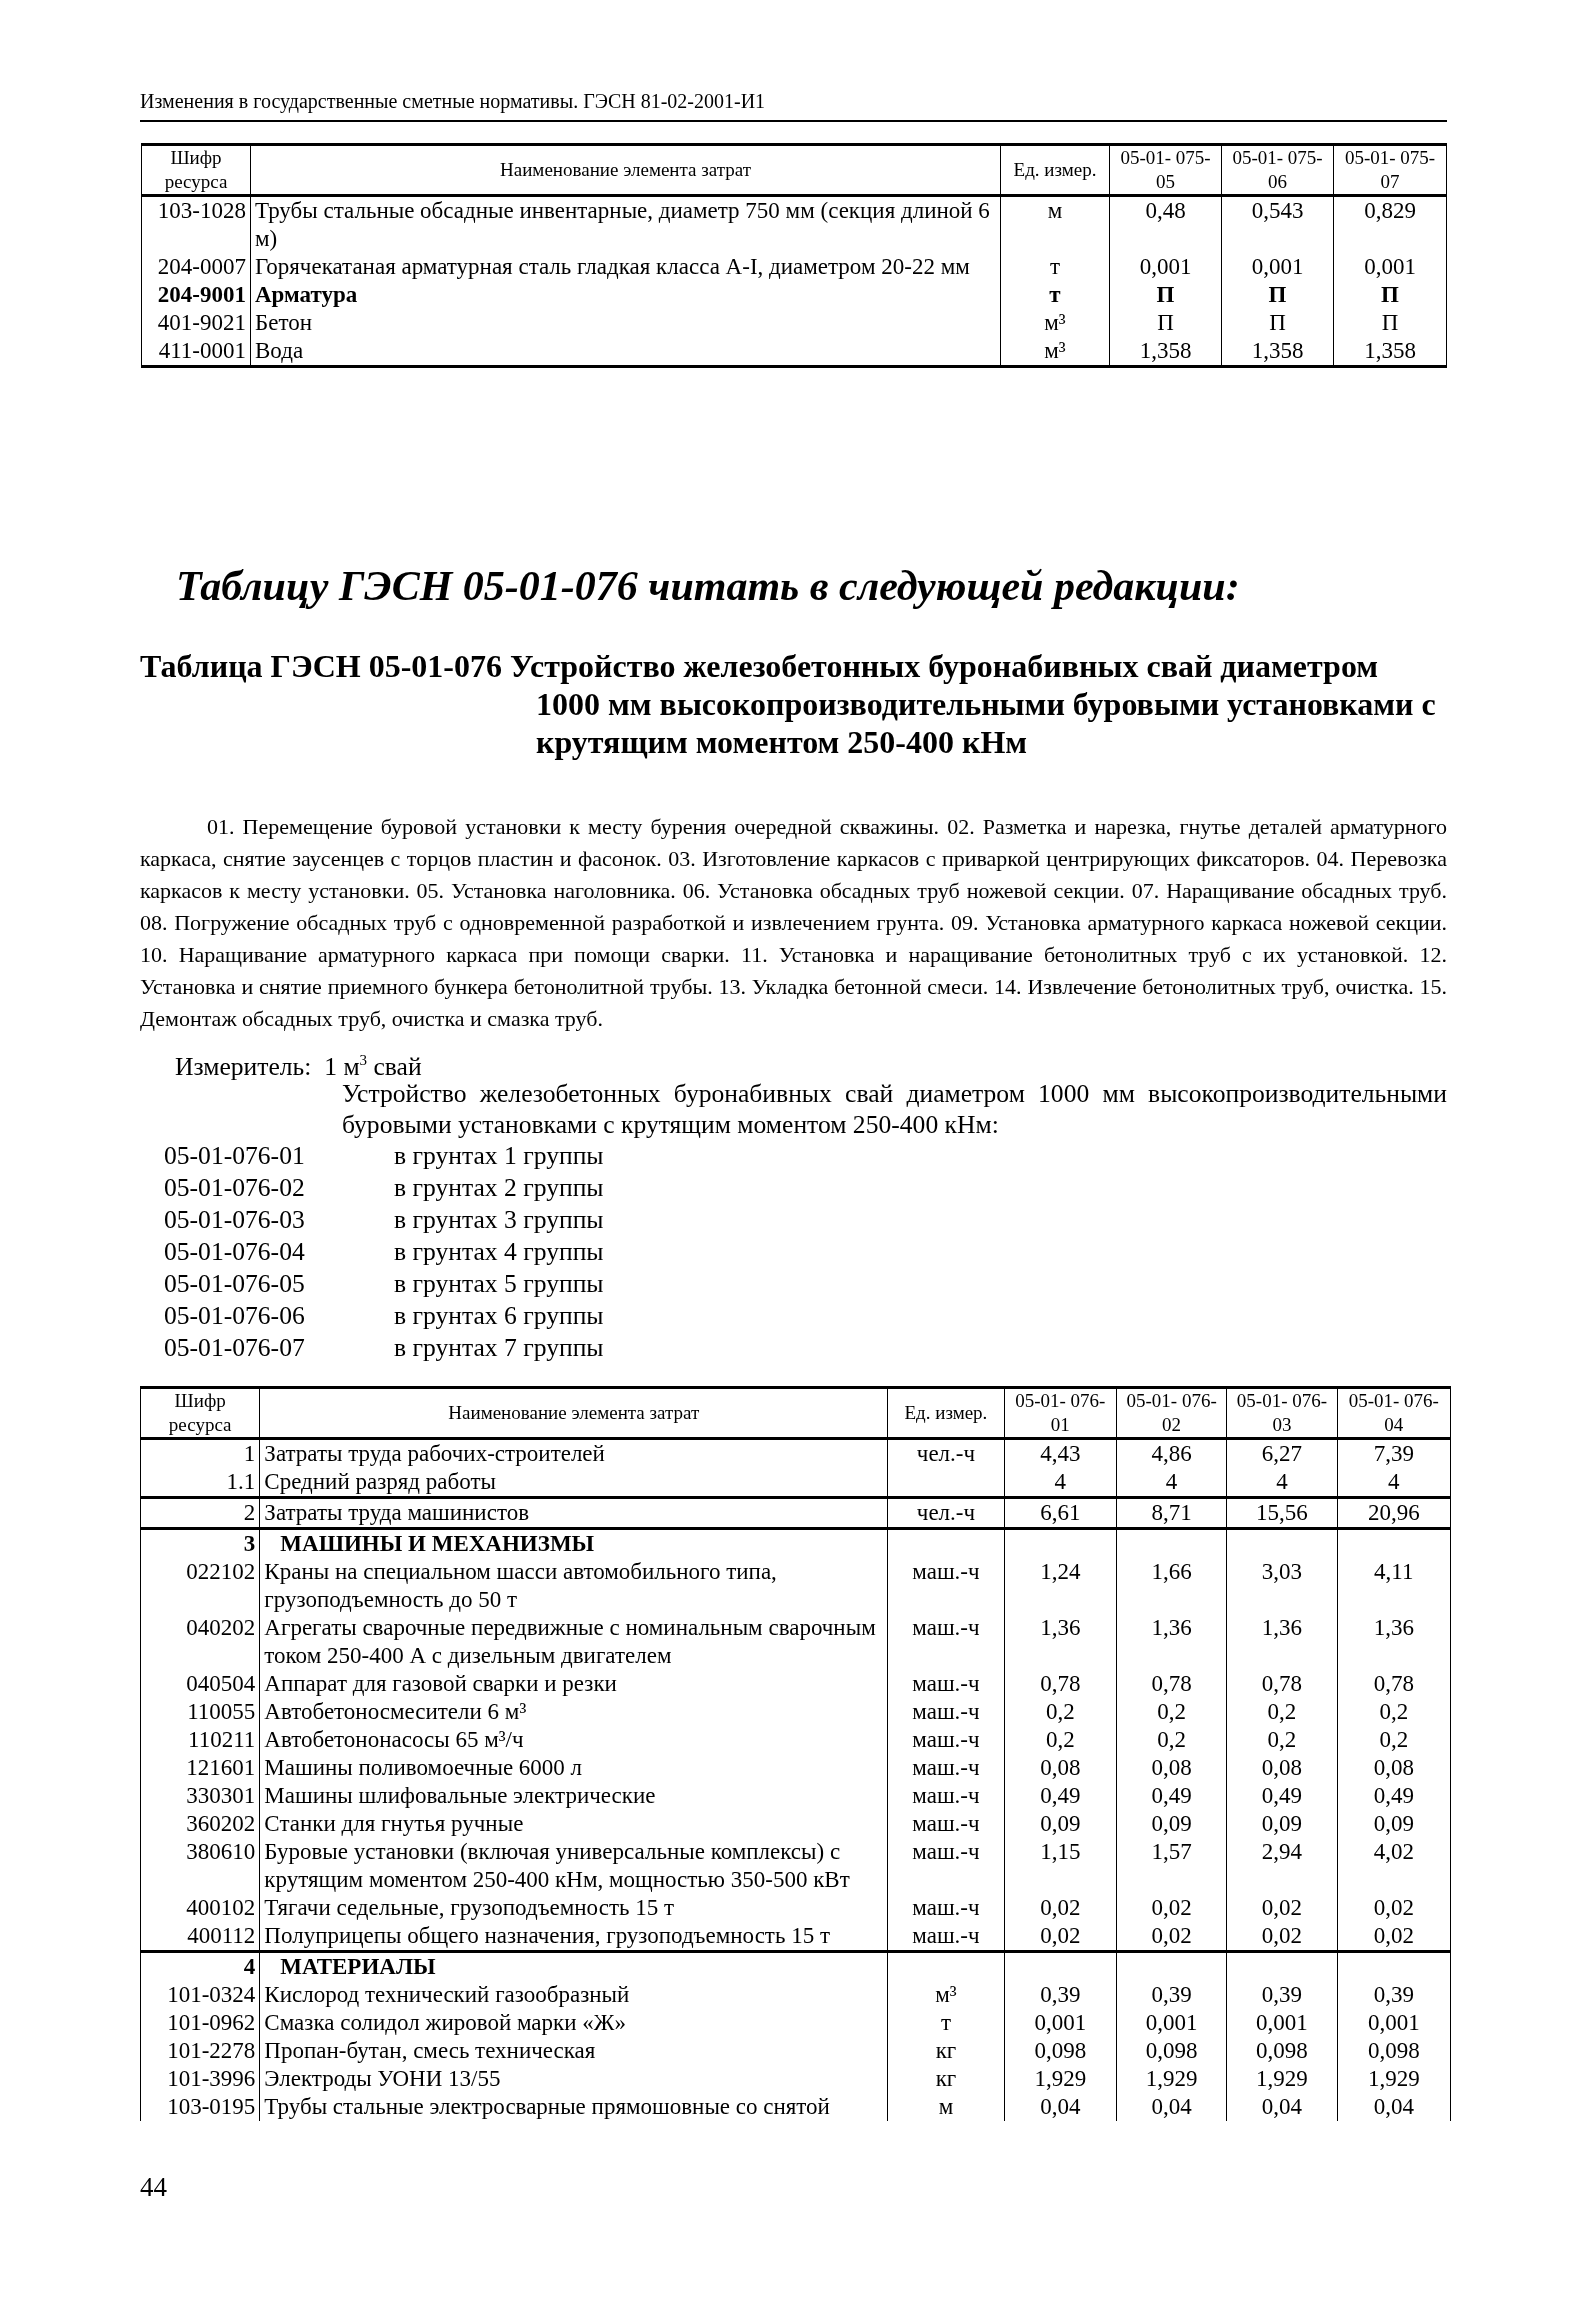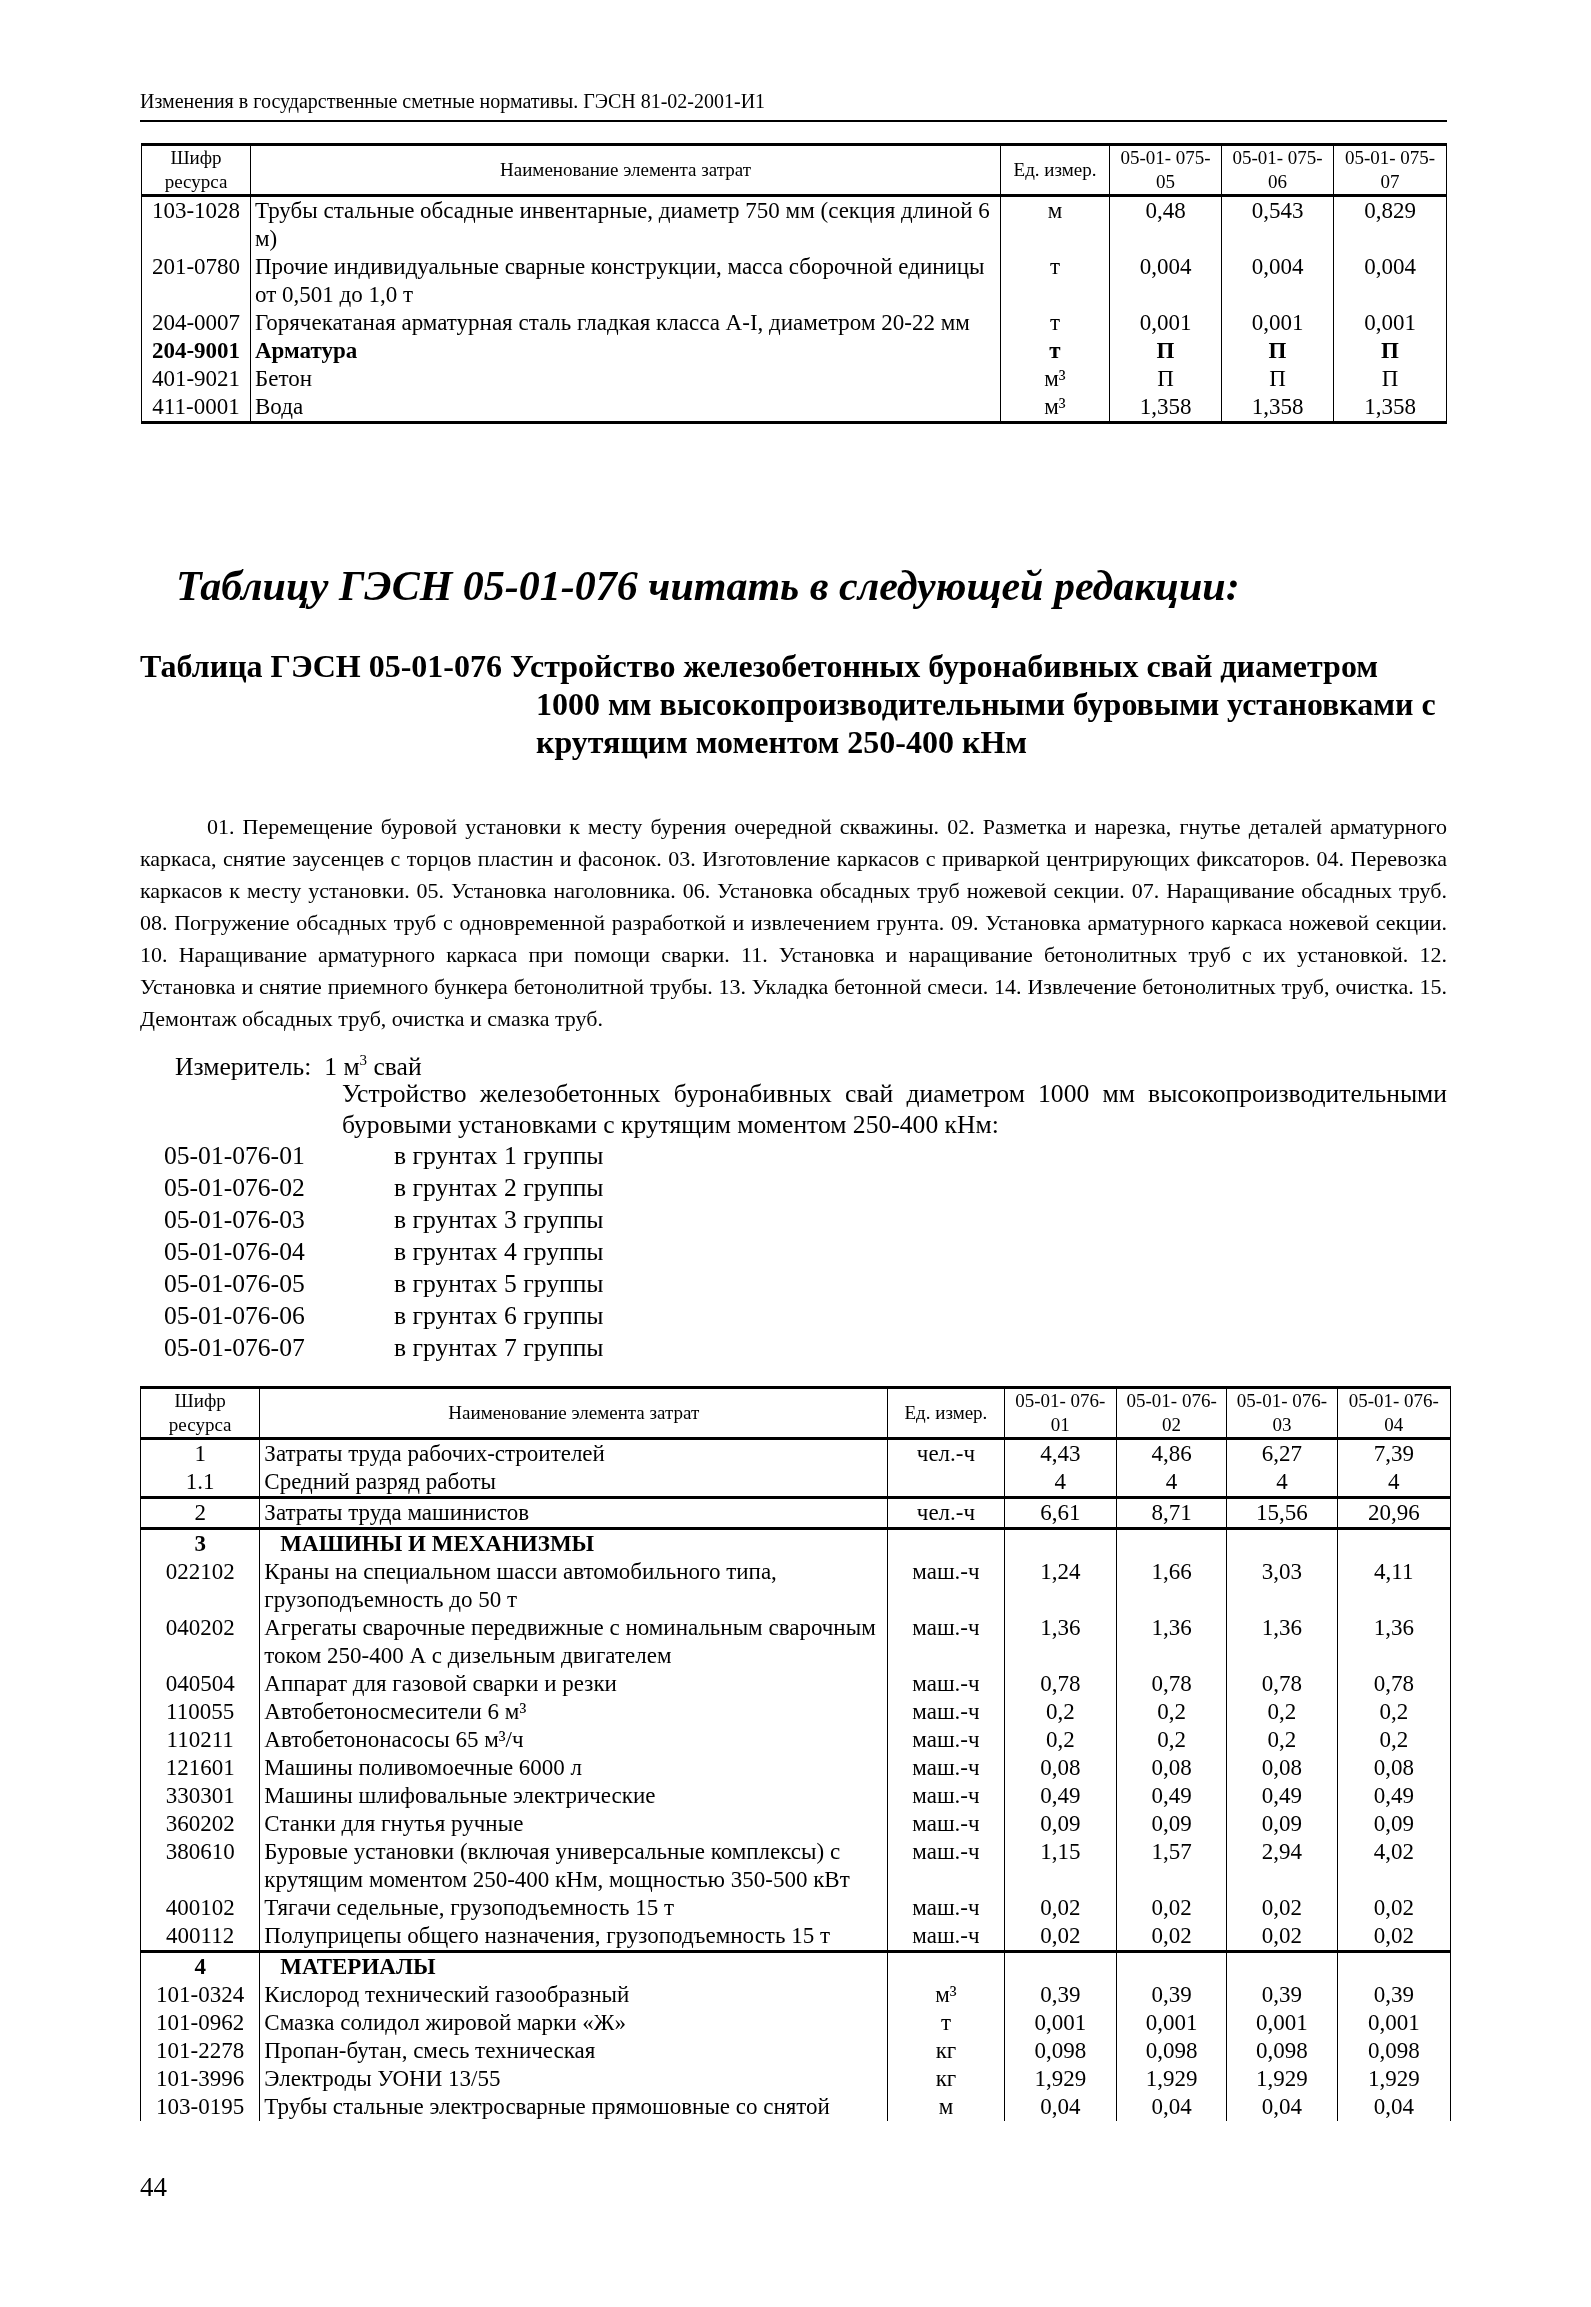--- a/index.html
+++ b/index.html
@@ -16,21 +16,21 @@
   }
 
   table.res {
     position: absolute; border-collapse: collapse; table-layout: fixed;
     font-size: 23px; line-height: 28px;
   }
   table.res td, table.res th { padding: 0 4px; vertical-align: top; }
   table.res th { font-weight: normal; font-size: 19px; line-height: 24px; vertical-align: middle; text-align: center; border: 1.3px solid #000; }
   table.res thead tr { border-top: 3.4px solid #000; border-bottom: 3.4px solid #000; }
   table.res td { border-left: 1.3px solid #000; border-right: 1.3px solid #000; }
-  table.res td.code { text-align: center; }
+  table.res td.code { text-align: right; }
   table.res td.unit { text-align: center; }
   table.res td.num { text-align: center; }
   table.res tr.bold td { font-weight: bold; }
   table.res tr.thick-top td { border-top: 3.4px solid #000; }
   table.res tr.last td { border-bottom: 3.4px solid #000; }
   table.res tr.section td.name { font-weight: bold; padding-left: 20px; }
   table.res tr.section td.code { font-weight: bold; }
 
   #t1 { left: 141px; top: 143px; width: 1305px; }
   #t2 { left: 140px; top: 1386px; width: 1311px; }
@@ -100,28 +100,20 @@
     <tbody id="t1-body">
     <tr>
           <td class="code">103-1028</td>
           <td class="name">Трубы стальные обсадные инвентарные, диаметр 750 мм (секция длиной 6 м)</td>
           <td class="unit">м</td>
           <td class="num">0,48</td>
           <td class="num">0,543</td>
           <td class="num">0,829</td>
         </tr>
         <tr>
-          <td class="code">201-0780</td>
-          <td class="name">Прочие индивидуальные сварные конструкции, масса сборочной единицы от 0,501 до 1,0 т</td>
-          <td class="unit">т</td>
-          <td class="num">0,004</td>
-          <td class="num">0,004</td>
-          <td class="num">0,004</td>
-        </tr>
-        <tr>
           <td class="code">204-0007</td>
           <td class="name">Горячекатаная арматурная сталь гладкая класса А-I, диаметром 20-22 мм</td>
           <td class="unit">т</td>
           <td class="num">0,001</td>
           <td class="num">0,001</td>
           <td class="num">0,001</td>
         </tr>
         <tr class="bold">
           <td class="code">204-9001</td>
           <td class="name">Арматура</td>

